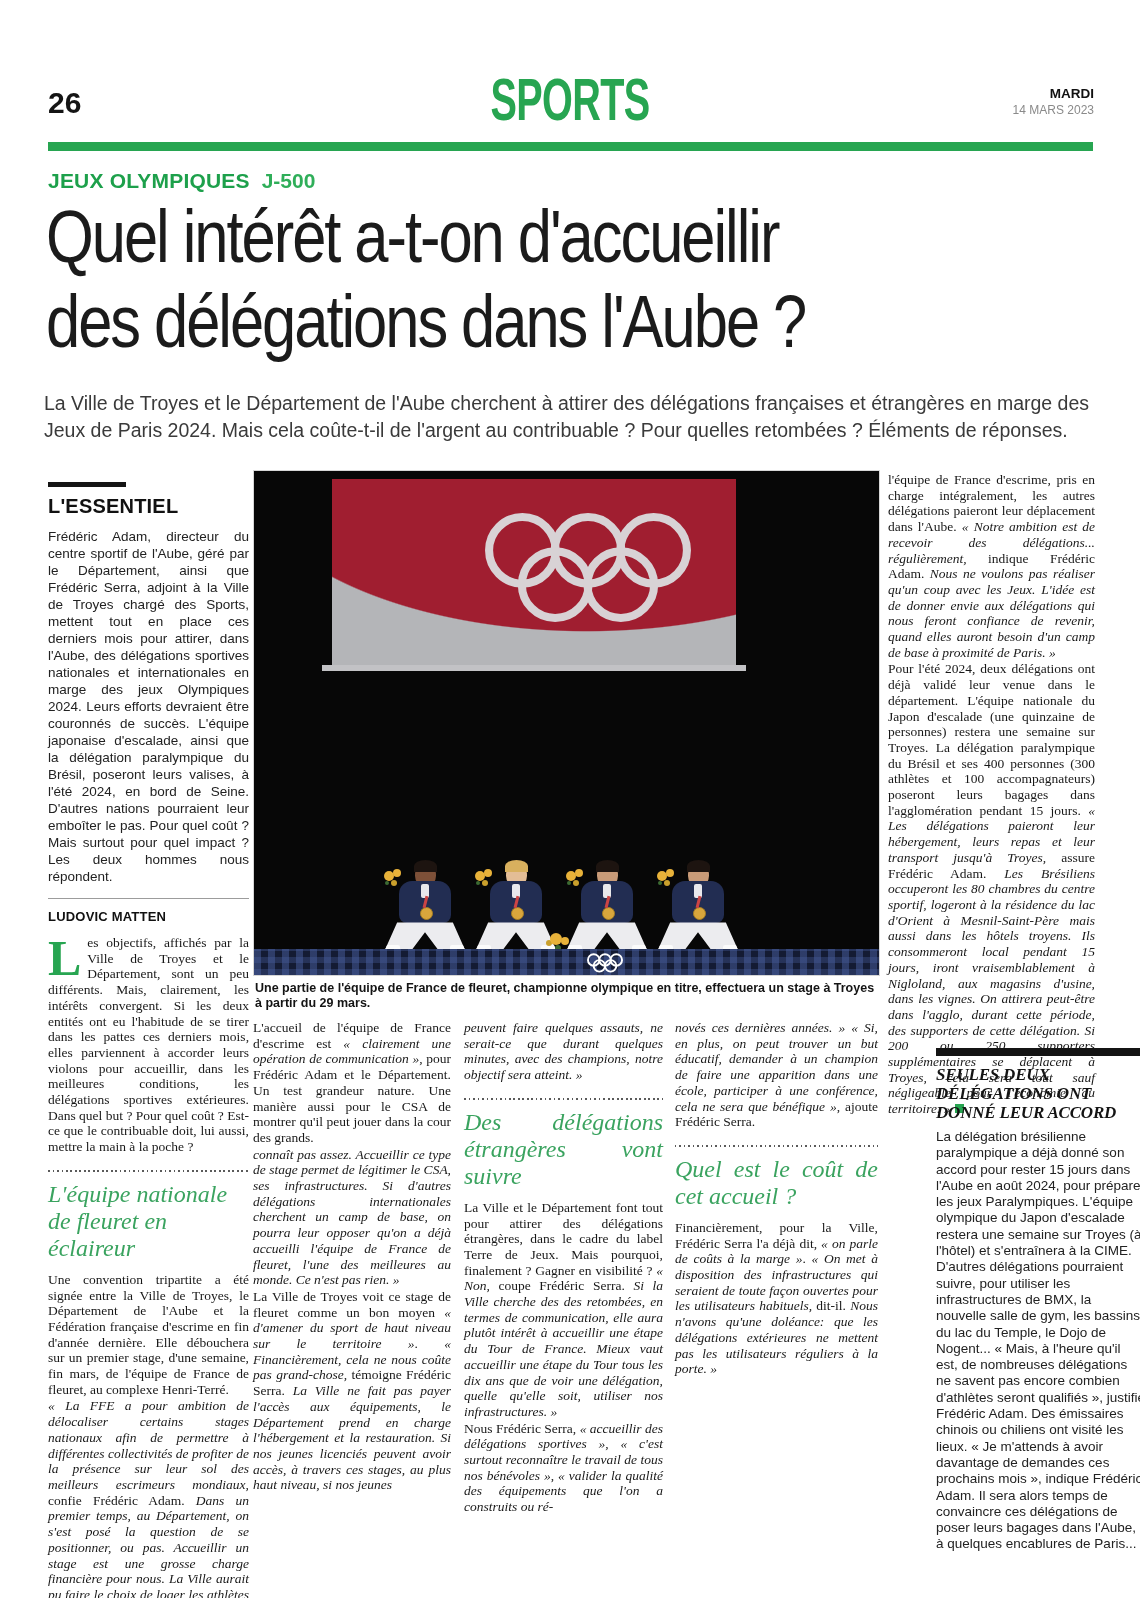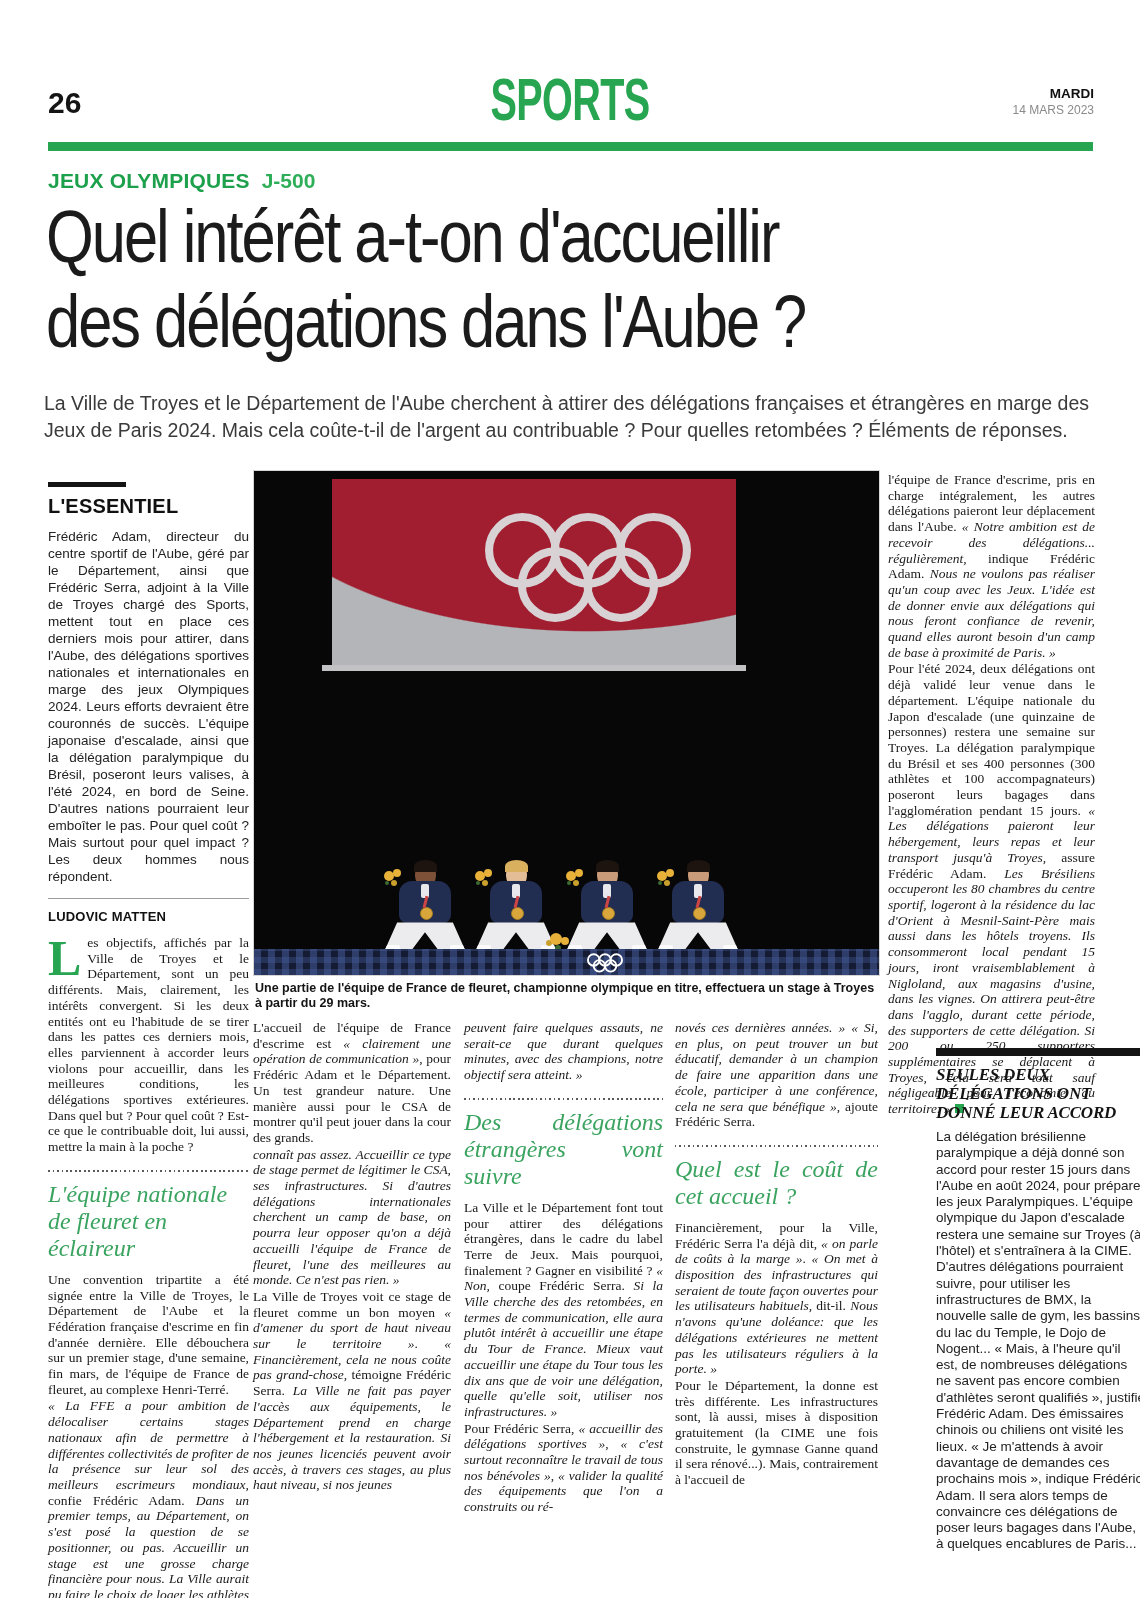--- a/index.html
+++ b/index.html
@@ -191,29 +191,28 @@
   <p class="para"><span>L'accueil de l'équipe de France d'escrime est </span><span class="it">« clairement une opération de communication »</span><span>, pour Frédéric Adam et le Département. Un test grandeur nature. Une manière aussi pour le CSA de montrer qu'il peut jouer dans la cour des grands.</span></p>
   <p class="para"><span class="it">connaît pas assez. Accueillir ce type de stage permet de légitimer le CSA, ses infrastructures. Si d'autres délégations internationales cherchent un camp de base, on pourra leur opposer qu'on a déjà accueilli l'équipe de France de fleuret, l'une des meilleures au monde. Ce n'est pas rien. »</span></p>
   <p class="para"><span>La Ville de Troyes voit ce stage de fleuret comme un bon moyen </span><span class="it">« d'amener du sport de haut niveau sur le territoire »</span><span>. </span><span class="it">« Financièrement, cela ne nous coûte pas grand-chose, </span><span>témoigne Frédéric Serra. </span><span class="it">La Ville ne fait pas payer l'accès aux équipements, le Département prend en charge l'hébergement et la restauration. Si nos jeunes licenciés peuvent avoir accès, à travers ces stages, au plus haut niveau, si nos jeunes</span></p>
 </div>
 
 <div class="abs col col3 bodytext">
   <p class="para"><span class="it">peuvent faire quelques assauts, ne serait-ce que durant quelques minutes, avec des champions, notre objectif sera atteint. »</span></p>
   <div class="dotted"></div>
   <h2 class="subhead">Des délégations étrangères vont suivre</h2>
   <p class="para"><span>La Ville et le Département font tout pour attirer des délégations étrangères, dans le cadre du label Terre de Jeux. Mais pourquoi, finalement ? Gagner en visibilité ? </span><span class="it">« Non, </span><span>coupe Frédéric Serra. </span><span class="it">Si la Ville cherche des des retombées, en termes de communication, elle aura plutôt intérêt à accueillir une étape du Tour de France. Mieux vaut accueillir une étape du Tour tous les dix ans que de voir une délégation, quelle qu'elle soit, utiliser nos infrastructures. »</span></p>
-  <p class="para"><span>Pour Frédéric Serra, </span><span class="it">« accueillir des délégations sportives »</span><span>, </span><span class="it">« c'est surtout reconnaître le travail de tous nos bénévoles »</span><span>, </span><span class="it">« valider la qualité des équipements que l'on a construits ou ré-</span></p>
+  <p class="para"><span>Nous Frédéric Serra, </span><span class="it">« accueillir des délégations sportives »</span><span>, </span><span class="it">« c'est surtout reconnaître le travail de tous nos bénévoles »</span><span>, </span><span class="it">« valider la qualité des équipements que l'on a construits ou ré-</span></p>
 </div>
 
 <div class="abs col col4 bodytext">
   <p class="para"><span class="it">novés ces dernières années. » « Si, en plus, on peut trouver un but éducatif, demander à un champion de faire une apparition dans une école, participer à une conférence, cela ne sera que bénéfique »</span><span>, ajoute Frédéric Serra.</span></p>
   <div class="dotted"></div>
   <h2 class="subhead">Quel est le coût de cet accueil ?</h2>
   <p class="para"><span>Financièrement, pour la Ville, Frédéric Serra l'a déjà dit, </span><span class="it">« on parle de coûts à la marge »</span><span>. </span><span class="it">« On met à disposition des infrastructures qui seraient de toute façon ouvertes pour les utilisateurs habituels, </span><span>dit-il. </span><span class="it">Nous n'avons qu'une doléance: que les délégations extérieures ne mettent pas les utilisateurs réguliers à la porte. »</span></p>
-  <p class="para"><span>Pour le Département, la donne est très différente. Les infrastructures sont, là aussi, mises à disposition gratuitement (la CIME une fois construite, le gymnase Ganne quand il sera rénové...). Mais, contrairement à l'accueil de</span></p>
 </div>
 
 <div class="abs rightcol bodytext">
   <p class="para"><span>l'équipe de France d'escrime, pris en charge intégralement, les autres délégations paieront leur déplacement dans l'Aube. </span><span class="it">« Notre ambition est de recevoir des délégations... régulièrement, </span><span>indique Frédéric Adam. </span><span class="it">Nous ne voulons pas réaliser qu'un coup avec les Jeux. L'idée est de donner envie aux délégations qui nous feront confiance de revenir, quand elles auront besoin d'un camp de base à proximité de Paris. »</span></p>
   <p class="para"><span>Pour l'été 2024, deux délégations ont déjà validé leur venue dans le département. L'équipe nationale du Japon d'escalade (une quinzaine de personnes) restera une semaine sur Troyes. La délégation paralympique du Brésil et ses 400 personnes (300 athlètes et 100 accompagnateurs) poseront leurs bagages dans l'agglomération pendant 15 jours. </span><span class="it">« Les délégations paieront leur hébergement, leurs repas et leur transport jusqu'à Troyes, </span><span>assure Frédéric Adam. </span><span class="it">Les Brésiliens occuperont les 80 chambres du centre sportif, logeront à la résidence du lac d'Orient à Mesnil-Saint-Père mais aussi dans les hôtels troyens. Ils consommeront local pendant 15 jours, iront vraisemblablement à Nigloland, aux magasins d'usine, dans les vignes. On attirera peut-être dans l'agglo, durant cette période, des supporters de cette délégation. Si 200 ou 250 supporters supplémentaires se déplacent à Troyes, cela sera tout sauf négligeable pour l'économie du territoire. »</span><span class="endsq"></span></p>
 </div>
 
 <div class="abs box">
   <div class="box-bar"></div>
   <div class="box-title">SEULES DEUX DÉLÉGATIONS ONT DONNÉ LEUR ACCORD</div>

